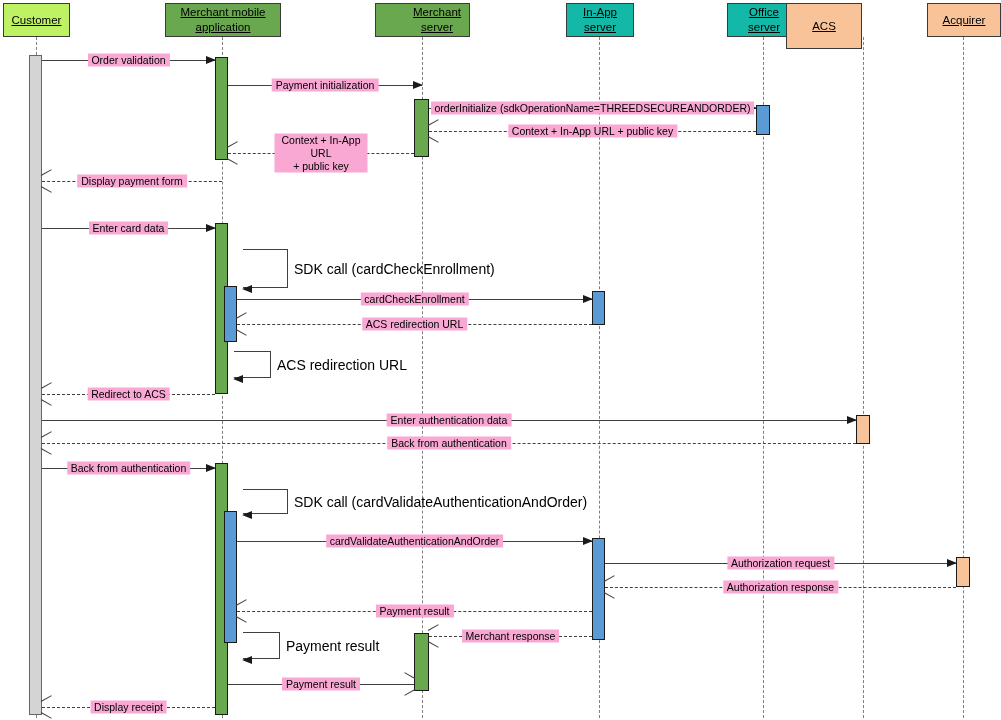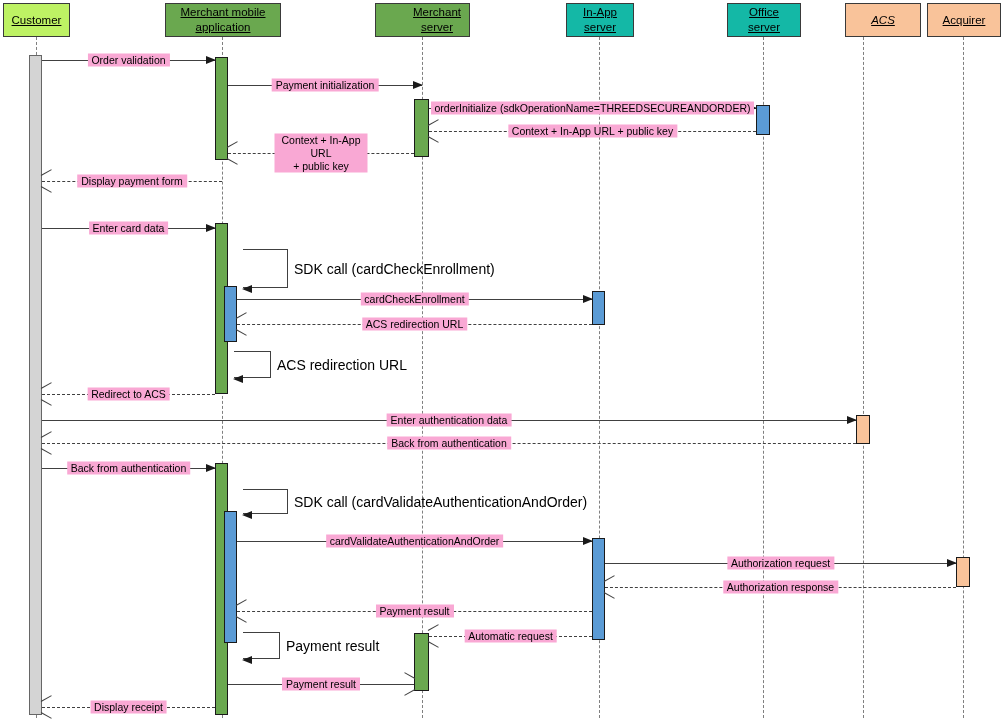--- a/index.html
+++ b/index.html
@@ -230,21 +230,21 @@
         <div class="mlabel">Authorization response</div>
       </div>
       <div class="msg dashed" style="left: 237px; top: 611px; width: 355px; z-index: 5;">
         <div class="line"></div>
         <div class="ah left-open"></div>
         <div class="mlabel">Payment result</div>
       </div>
       <div class="msg dashed" style="left: 429px; top: 636px; width: 163px; z-index: 5;">
         <div class="line"></div>
         <div class="ah left-open"></div>
-        <div class="mlabel">Automatic request</div>
+        <div class="mlabel">Merchant response</div>
       </div>
       <div class="msg" style="left: 228px; top: 684px; width: 186px; z-index: 5;">
         <div class="line"></div>
         <div class="ah right-open"></div>
         <div class="mlabel">Payment result</div>
       </div>
       <div class="msg dashed" style="left: 42px; top: 707px; width: 173px; z-index: 5;">
         <div class="line"></div>
         <div class="ah left-open"></div>
         <div class="mlabel">Display receipt</div>
@@ -293,20 +293,20 @@
 server</span>
       </div>
       <div class="actor blue" style="left: 566px; width: 68px; top: 3px; height: 34px;">
         <span class="alabel">In-App
 server</span>
       </div>
       <div class="actor blue" style="left: 727px; width: 74px; top: 3px; height: 34px;">
         <span class="alabel">Office
 server</span>
       </div>
-      <div class="actor orange" style="left: 845px; width: 76px; top: 3px; height: 34px; font-style: italic;">
+      <div class="actor orange" style="left: 786px; width: 76px; top: 3px; height: 46px;">
         <span class="alabel">ACS</span>
       </div>
       <div class="actor orange" style="left: 927px; width: 74px; top: 3px; height: 34px;">
         <span class="alabel">Acquirer</span>
       </div>
     </div>
 </div>
 
 </body></html>

